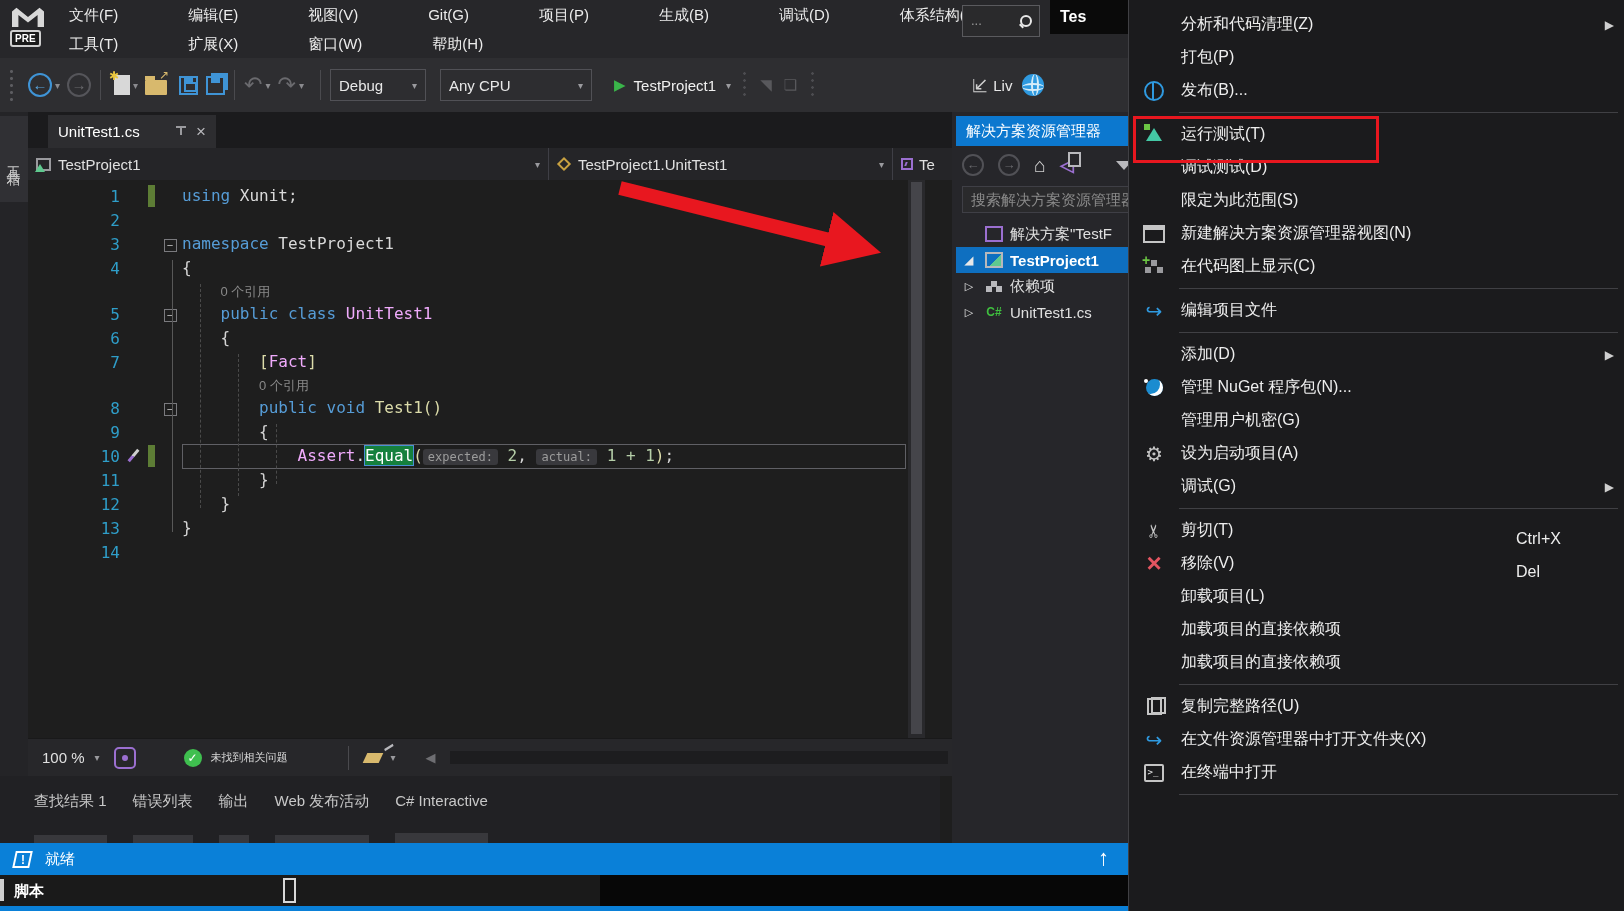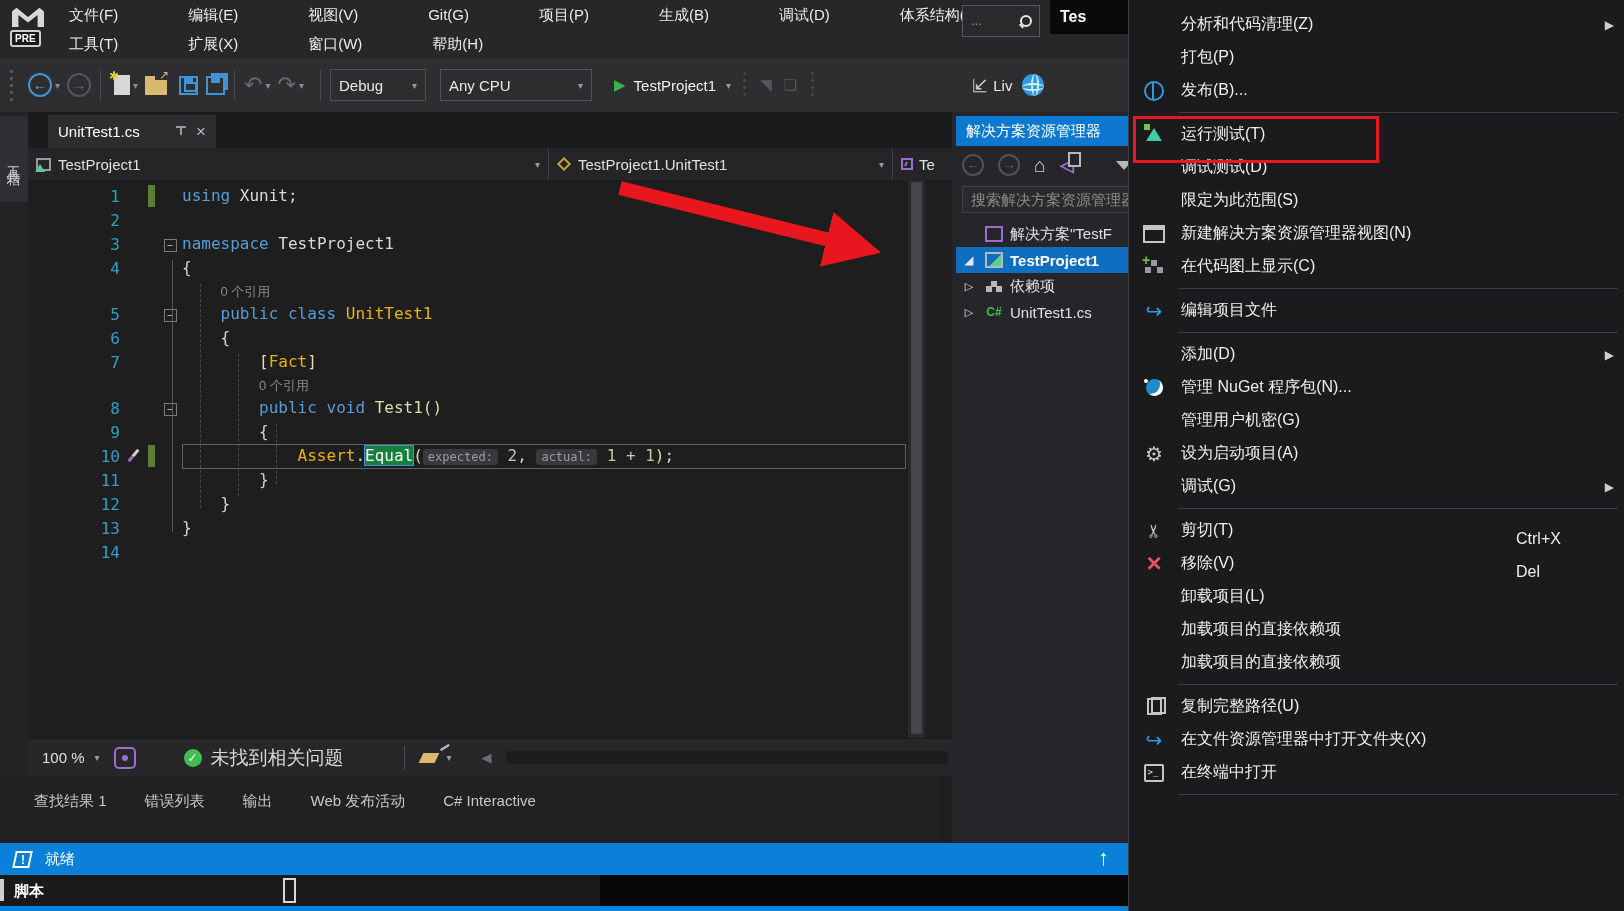--- a/index.html
+++ b/index.html
@@ -113,41 +113,41 @@
   .screwdriver-icon { position:absolute; left:2px; top:-8px; width:3px; height:15px; background:linear-gradient(#cfcfcf 55%, #9b6fd0 55%); transform:rotate(40deg); }
   .gut-bar { width:10px; flex:none; }
   .gut-bar i { display:block; width:7px; height:22px; background:#5d7d35; }
   .gut-fold { width:24px; flex:none; text-align:center; }
   .fold-box { display:inline-block; width:13px; height:13px; border:1px solid #7a7a7e; background:#1e1e1e;
     color:#c8c8c8; font-size:11px; line-height:11px; font-style:normal; }
   .fold-box::after { content:"−"; }
   pre.code-text { font-family:"DejaVu Sans Mono", monospace; font-size:16px; color:#d4d4d4; flex:1;
     line-height:24px; margin-right:2px; }
   .code-row.current pre.code-text { outline:1px solid #606065; outline-offset:-1px; }
-  .tk-kw { color:#569cd6; } .tk-id { color:#dadada; } .tk-ty { color:#eab308; }
+  .tk-kw { color:#569cd6; } .tk-id { color:#dadada; } .tk-ty { color:#f0abfc; }
   .tk-me { color:#dcdcaa; } .tk-br { color:#dcdcaa; } .tk-pl { color:#d4d4d4; }
   .tk-num { color:#b5cea8; } .tk-lens { color:#8a8a8a; font-size:13px; font-family:"Liberation Sans",sans-serif; }
   .tk-eq { color:#fff; background:#15803d; outline:1px solid #4a8fd4; }
   .tk-hint { color:#9c9c9c; background:#39393d; border-radius:3px; font-size:12px; padding:1px 5px; }
   .guide { position:absolute; width:0; }
   .g-solid { border-left:1px solid #585858; }
   .g-dash { border-left:1px dashed #4a4a4a; }
 
   .vscroll { position:absolute; left:908px; top:180px; width:17px; height:558px; background:#29292c; }
   .vscroll-thumb { position:absolute; left:3px; top:2px; width:11px; height:552px; background:#45454a; }
 
   .editor-bottombar { position:absolute; left:28px; top:738px; width:924px; height:38px; background:#27272a;
     display:flex; align-items:center; border-top:1px solid #19191a; }
   .zoom-combo { display:flex; align-items:center; color:#e0e0e0; font-size:15px; padding:0 6px 0 14px; height:100%; }
   .health-icon { width:22px; height:22px; border:2px solid #9b6fd0; border-radius:5px; position:relative; margin:0 8px; }
   .health-icon::after { content:""; position:absolute; left:6px; top:6px; width:6px; height:6px; border-radius:50%; background:#9b6fd0; }
   .check-circle-icon { width:18px; height:18px; border-radius:50%; background:#3fbf4f; color:#fff; font-size:12px;
     text-align:center; line-height:18px; margin:0 9px 0 40px; }
   .check-circle-icon::after { content:"✓"; }
-  .health-text { color:#d8d8d8; font-size:19px;text-align:center; }
+  .health-text { color:#d8d8d8; font-size:11px;text-align:center; }
   .ebb-sep { width:1px; height:24px; background:#4a4a4e; margin:0 16px 0 60px; }
   .broom-icon { width:16px; height:10px; background:#d8b96d; transform:skewX(-25deg); position:relative; }
   .broom-icon::before { content:""; position:absolute; right:-7px; top:-7px; width:8px; height:3px; background:#b8b8bc; transform:rotate(-40deg); }
   .scroll-left-arrow { color:#6e6e72; font-size:13px; margin:0 14px 0 30px; }
   .scroll-left-arrow::after { content:"◀"; }
   .hscroll-track { flex:1; height:13px; background:#1d1d1f; margin-right:4px; }
 
   
   .solution-explorer { position:absolute; left:952px; top:112px; width:672px; height:731px; background:#26262a; padding:4px 0 0 4px; }
   .se-title { height:30px; background:#0c78cf; color:#fff; font-size:15px; line-height:30px; padding-left:10px; width:100%; }
@@ -173,21 +173,21 @@
   .tw-icon[data-icon="test-project-icon"]::after { content:""; width:14px; height:12px; border:2px solid #b8b8bc;
     background:linear-gradient(135deg, transparent 55%, #5fc98f 55%); }
   .tw-icon[data-icon="dependencies-icon"]::after { content:""; width:6px; height:6px; background:#b8b8bc;
     box-shadow:-5px 5px 0 #b8b8bc, 5px 5px 0 #b8b8bc; margin-top:-5px; }
   .tw-icon[data-icon="csharp-file-icon"]::after { content:"C#"; color:#3fbf3f; font-size:12px; font-weight:bold; }
   .tw-label { margin-left:4px; }
 
   
   .panel-tabs { position:absolute; left:0; top:776px; width:940px; height:67px; background:#212124;
     display:flex; gap:26px; padding:16px 0 0 34px; }
-  .panel-tab { display:flex; flex-direction:row; gap:12px; }
+  .panel-tab { display:flex; flex-direction:column; gap:24px; }
   .panel-tab-label { color:#c8c8c8; font-size:15px; }
   .panel-tab-bar { height:12px; background:#38383c; }
   .statusbar { position:absolute; left:0; top:843px; width:1624px; height:32px; background:#0a80d8;
     display:flex; align-items:center; color:#fff; }
   .feedback-icon { width:17px; height:17px; border:2px solid #fff; transform:skewX(-12deg); margin:0 14px 0 14px;
     color:#fff; font-size:12px; font-weight:bold; text-align:center; line-height:14px; }
   .feedback-icon::after { content:"!"; display:inline-block; transform:skewX(12deg); }
   .status-text { font-size:15px; }
   .status-up-arrow { position:absolute; left:1098px; top:2px; color:#fff; font-size:22px; font-weight:bold; }
   .status-up-arrow::after { content:"↑"; }

